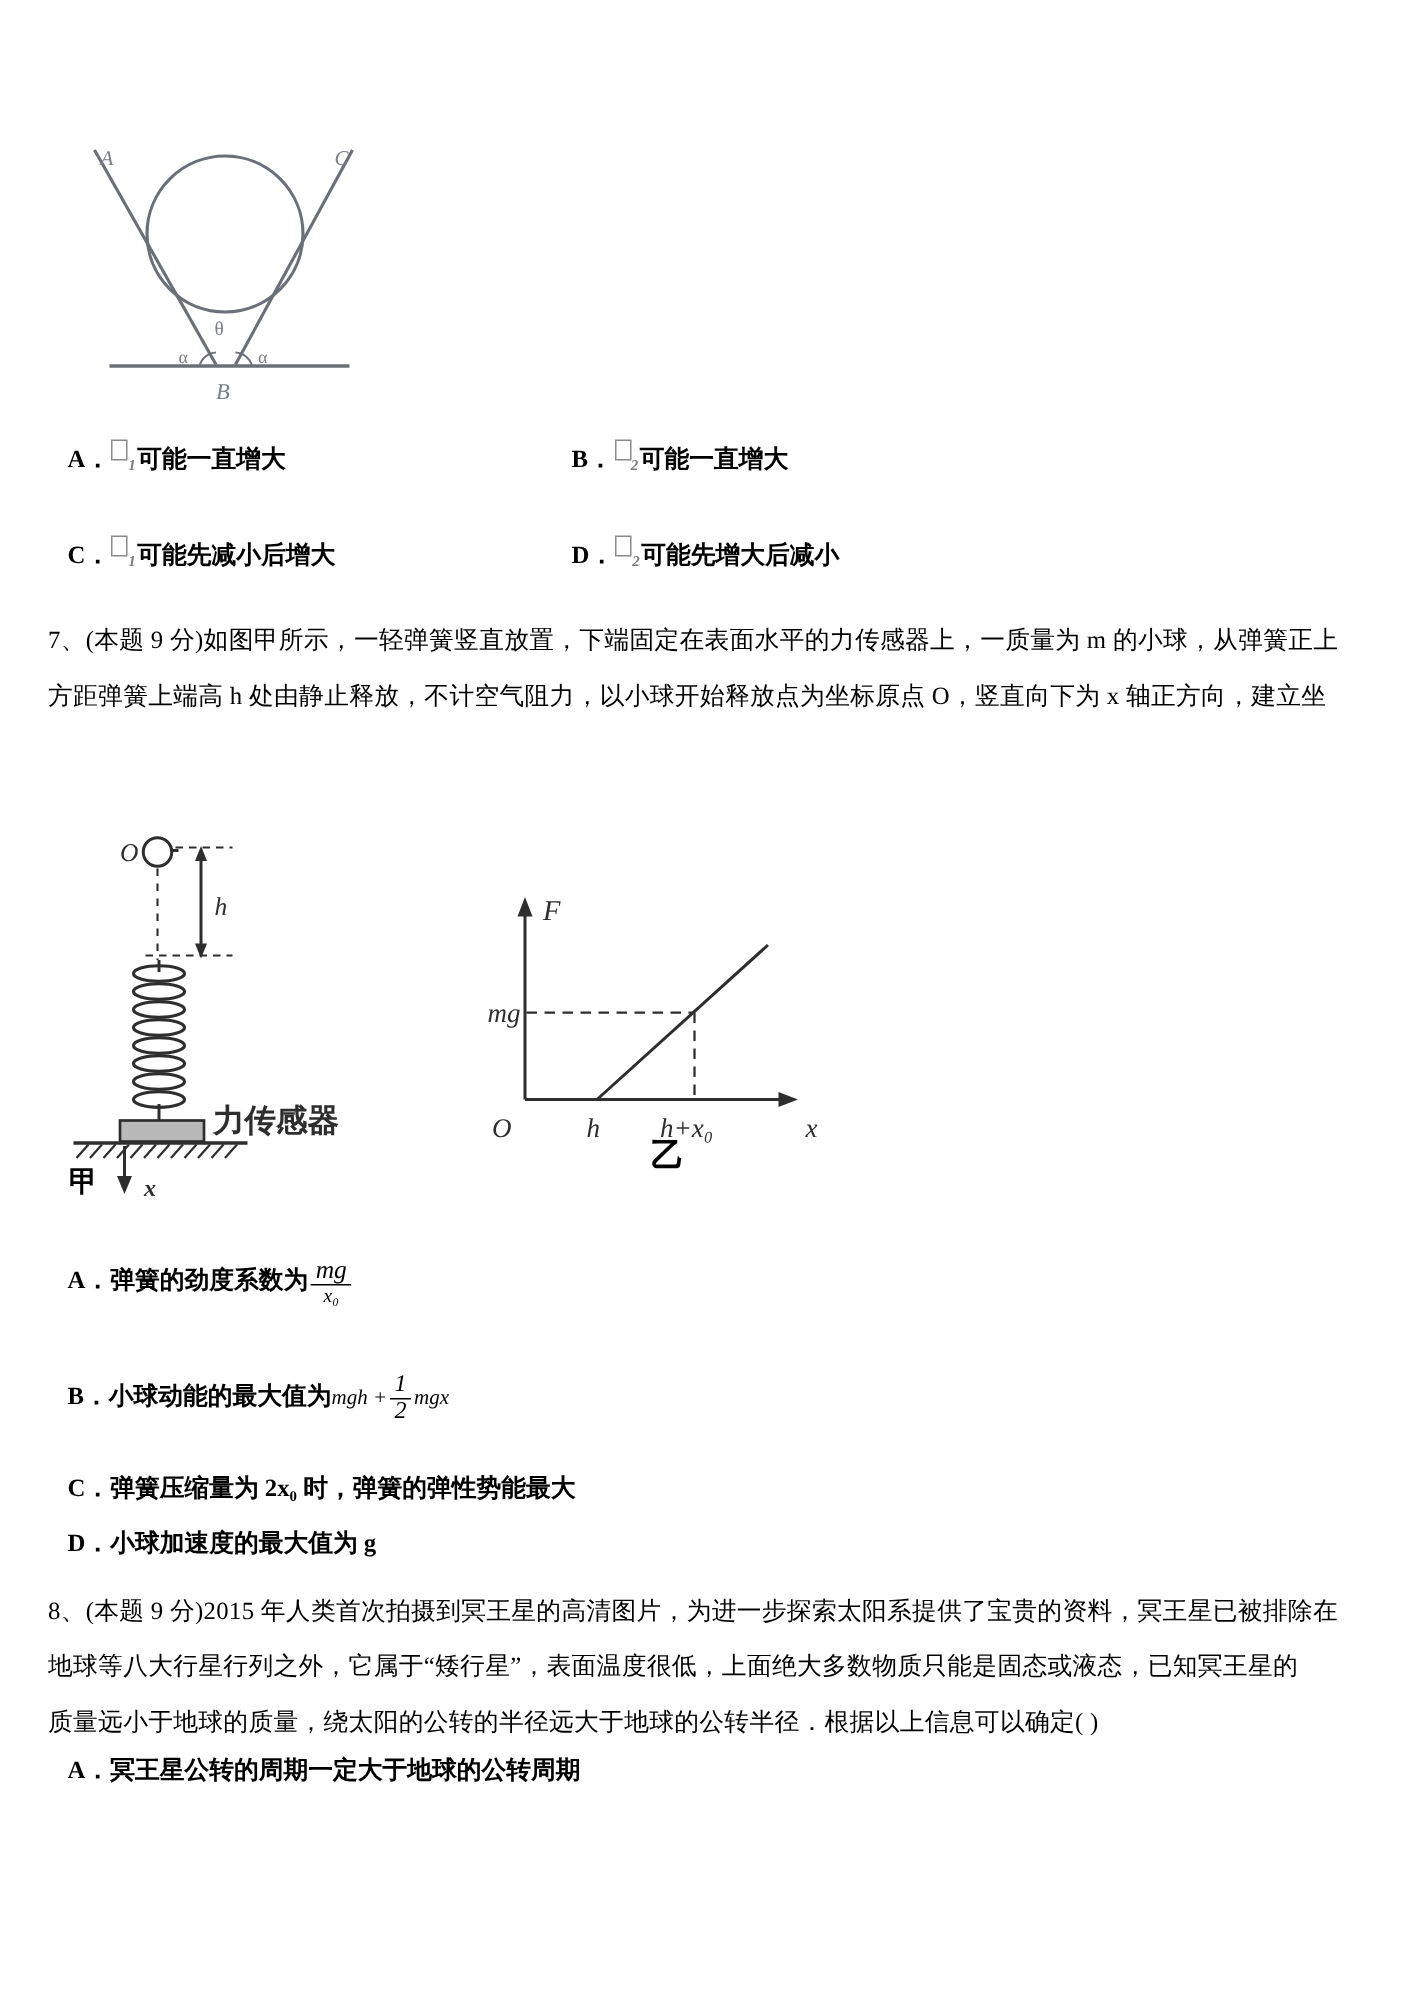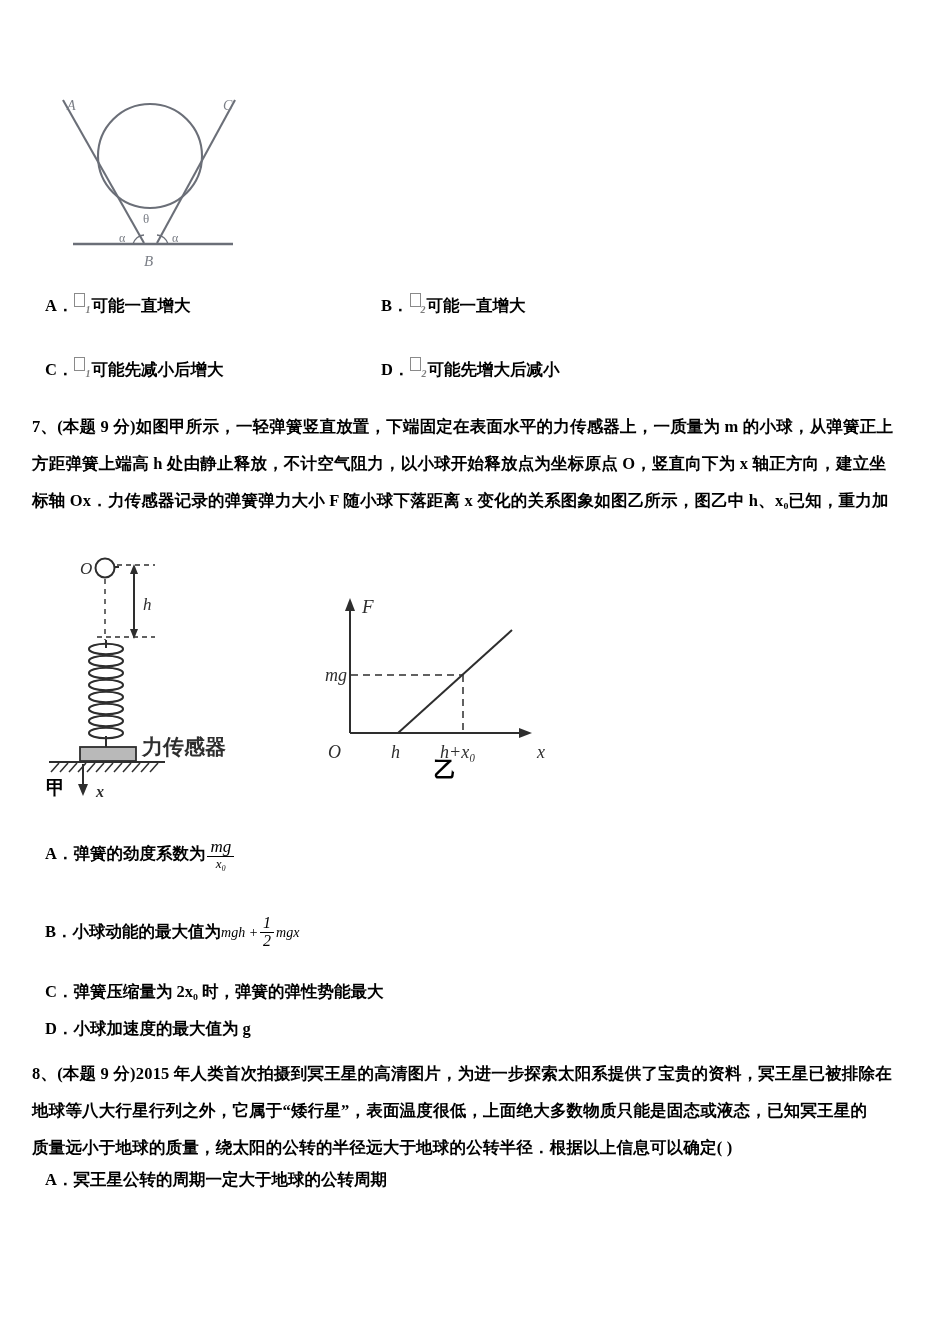--- a/index.html
+++ b/index.html
@@ -22,21 +22,21 @@
     width: 950px;
     height: 1344px;
   }
 
   
   .qtext {
     position: absolute;
     font-size: 16.5px;
     line-height: 37px;
     letter-spacing: 0.2px;
-    font-weight: 700;
+    font-weight: 400;
     white-space: nowrap;
   }
   .opt {
     position: absolute;
     font-size: 16.5px;
     font-weight: 700;
     white-space: nowrap;
   }
   .opt .lbl { font-weight: 700; }
   .opt .body { font-weight: 700; }
@@ -142,21 +142,20 @@
   </div>
   <div class="opt" style="left:45px; top:357px;">
     <span class="lbl">C．</span><span class="tofu"></span><span class="tofu-sub">1</span><span class="body">可能先减小后增大</span>
   </div>
   <div class="opt" style="left:381px; top:357px;">
     <span class="lbl">D．</span><span class="tofu"></span><span class="tofu-sub">2</span><span class="body">可能先增大后减小</span>
   </div>
 
   <div class="qtext" style="left:32px; top:408px;">7、(本题 9 分)如图甲所示，一轻弹簧竖直放置，下端固定在表面水平的力传感器上，一质量为 m 的小球，从弹簧正上</div>
   <div class="qtext" style="left:32px; top:445px;">方距弹簧上端高 h 处由静止释放，不计空气阻力，以小球开始释放点为坐标原点 O，竖直向下为 x 轴正方向，建立坐</div>
-  <div class="qtext" style="left:32px; top:482px;">标轴 Ox．力传感器记录的弹簧弹力大小 F 随小球下落距离 x 变化的关系图象如图乙所示，图乙中 h、x₀已知，重力加</div>
 
   <div id="fig-spring">
     <svg width="250" height="245" viewBox="0 0 250 245">
 
       <circle cx="70" cy="16" r="9.5" fill="none" stroke="#2e2e2e" stroke-width="2"></circle>
 
       <line x1="79" y1="15" x2="84" y2="15" stroke="#2e2e2e" stroke-width="2"></line>
 
       <line x1="70" y1="27" x2="70" y2="88" stroke="#2e2e2e" stroke-width="1.4" stroke-dasharray="5,5"></line>
 

